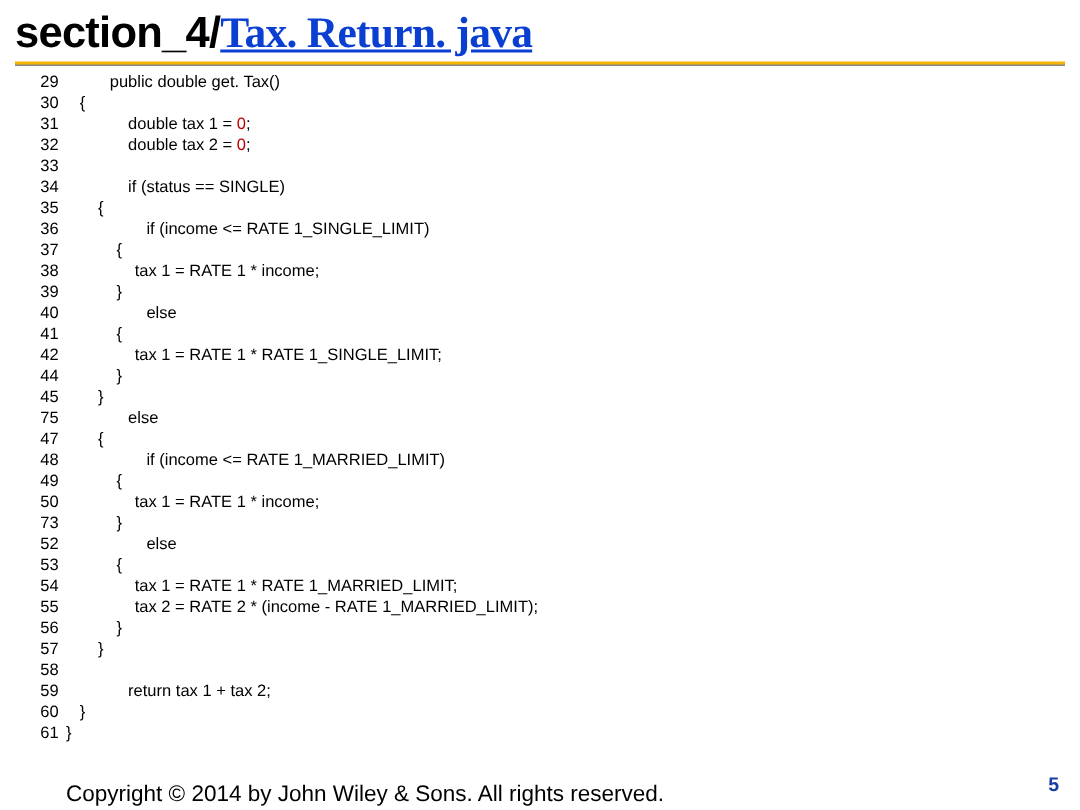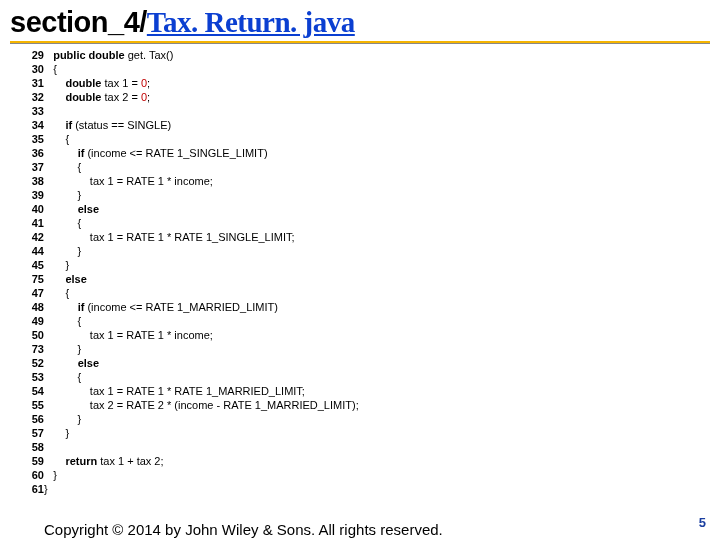--- a/index.html
+++ b/index.html
@@ -35,25 +35,25 @@
     font-size: 11px;
     line-height: 14px;
   }
   .code-line {
     display: flex;
     white-space: pre;
   }
   .ln {
     width: 22px;
     color: #000;
-    font-weight: 700;
+    font-weight: 400;
     flex: 0 0 22px;
-    text-align: right;
+    text-align: center;
   }
-  .kw { color: #000; font-weight: 700; }
+  .kw { color: #000; font-weight: 400; margin-left: 20px; }
   .lit0 { color: #c00000; }
   .copyright {
     position: absolute;
     left: 22px;
     bottom: 2px;
     font-size: 15px;
     color: #000;
     margin-left: 22px;
   }
   .pagenum {

